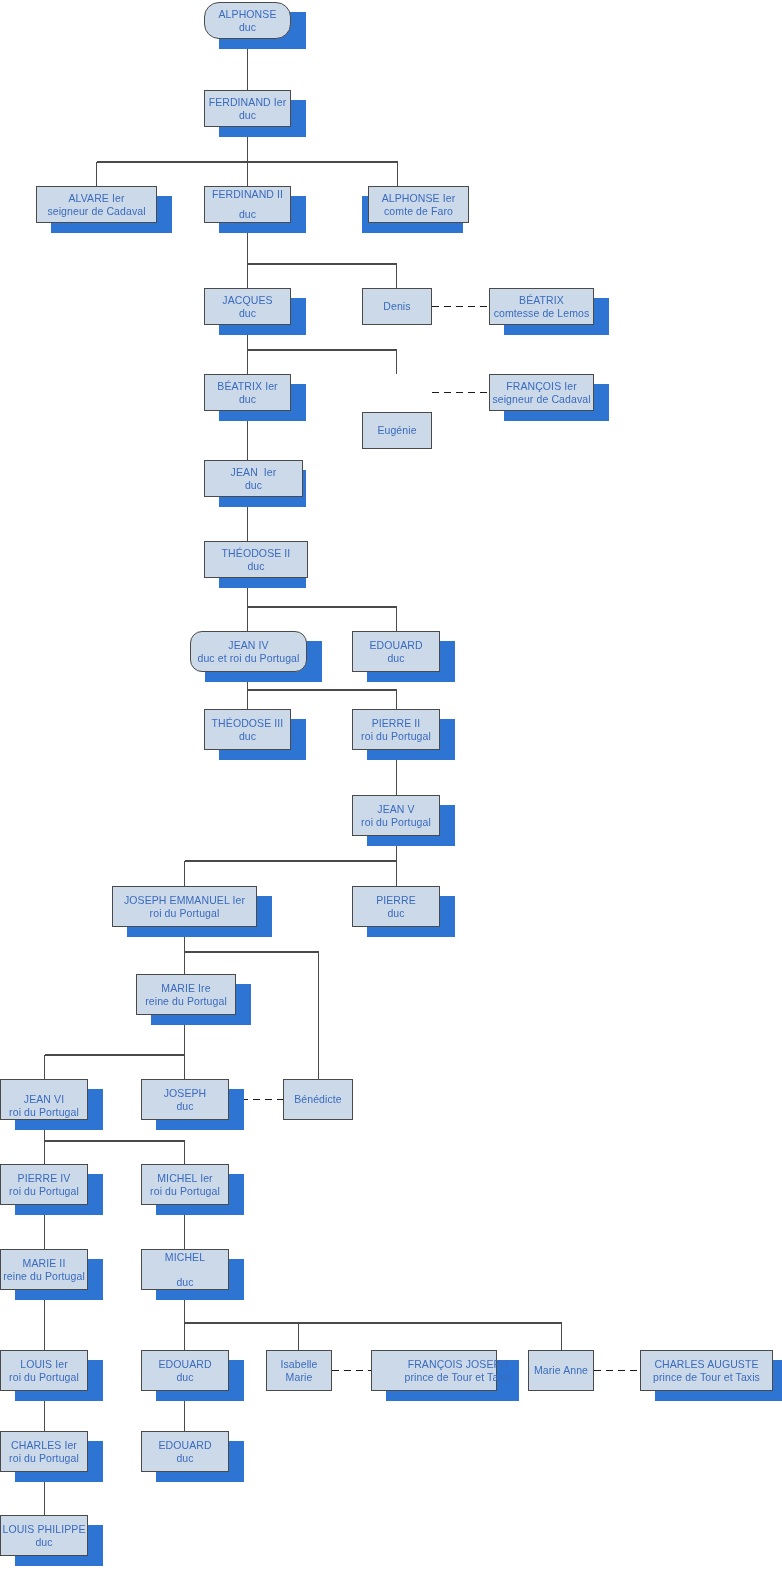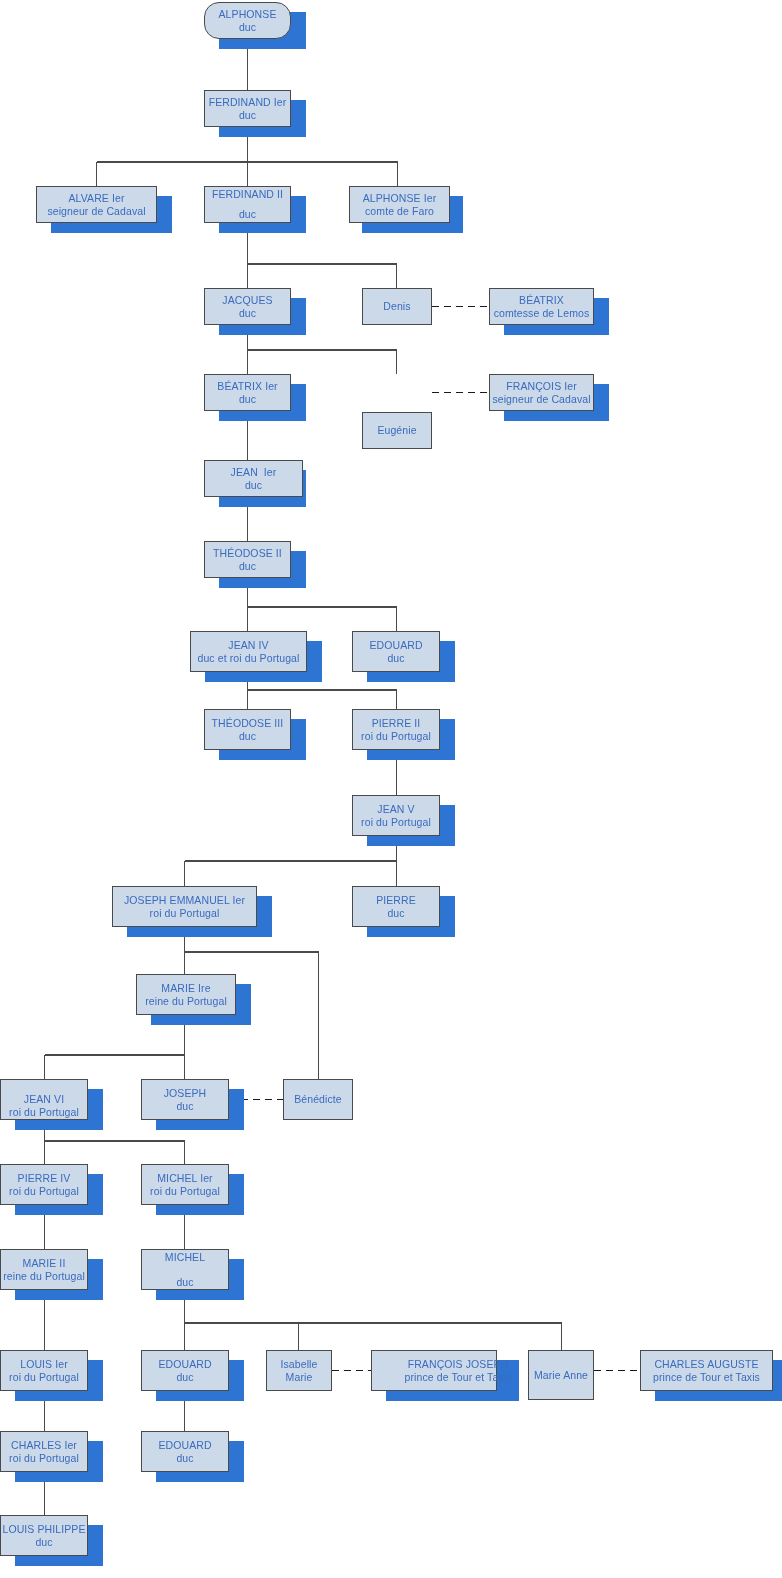--- a/index.html
+++ b/index.html
@@ -148,21 +148,21 @@
         <span class="ln2">duc</span>
       </div>
       <div class="node" style="left: 36px; top: 186px; width: 121px; height: 37px;">
         <span class="ln1">ALVARE Ier</span>
         <span class="ln2">seigneur de Cadaval</span>
       </div>
       <div class="node" style="left: 204px; top: 186px; width: 87px; height: 37px; gap: 7px;">
         <span class="ln1">FERDINAND II</span>
         <span class="ln2">duc</span>
       </div>
-      <div class="node" style="left: 349px; top: 186px; width: 101px; height: 37px;">
+      <div class="node" style="left: 368px; top: 186px; width: 101px; height: 37px;">
         <span class="ln1">ALPHONSE Ier</span>
         <span class="ln2">comte de Faro</span>
       </div>
       <div class="node" style="left: 204px; top: 288px; width: 87px; height: 37px;">
         <span class="ln1">JACQUES</span>
         <span class="ln2">duc</span>
       </div>
       <div class="node noshadow" style="left: 362px; top: 288px; width: 70px; height: 37px;">
         <span class="ln1">Denis</span>
       </div>
@@ -178,25 +178,25 @@
         <span class="ln1">Eugénie</span>
       </div>
       <div class="node" style="left: 489px; top: 374px; width: 105px; height: 37px;">
         <span class="ln1">FRANÇOIS Ier</span>
         <span class="ln2">seigneur de Cadaval</span>
       </div>
       <div class="node" style="left: 204px; top: 460px; width: 99px; height: 37px;">
         <span class="ln1">JEAN  Ier</span>
         <span class="ln2">duc</span>
       </div>
-      <div class="node" style="left: 204px; top: 541px; width: 87px; height: 37px;">
+      <div class="node" style="left: 204px; top: 541px; width: 104px; height: 37px;">
         <span class="ln1">THÉODOSE II</span>
         <span class="ln2">duc</span>
       </div>
-      <div class="node" style="left: 190px; top: 631px; width: 117px; height: 41px;">
+      <div class="node" style="left: 190px; top: 631px; width: 117px; height: 41px; border-radius: 12px;">
         <span class="ln1">JEAN IV</span>
         <span class="ln2">duc et roi du Portugal</span>
       </div>
       <div class="node" style="left: 352px; top: 631px; width: 88px; height: 41px;">
         <span class="ln1">EDOUARD</span>
         <span class="ln2">duc</span>
       </div>
       <div class="node" style="left: 204px; top: 709px; width: 87px; height: 41px;">
         <span class="ln1">THÉODOSE III</span>
         <span class="ln2">duc</span>
@@ -257,21 +257,21 @@
         <span class="ln2">duc</span>
       </div>
       <div class="node noshadow" style="left: 266px; top: 1350px; width: 66px; height: 41px;">
         <span class="ln1">Isabelle</span>
         <span class="ln2">Marie</span>
       </div>
       <div class="node" style="left: 371px; top: 1350px; width: 126px; height: 41px; padding-left: 48px;">
         <span class="ln1">FRANÇOIS JOSEPH</span>
         <span class="ln2">prince de Tour et Taxis</span>
       </div>
-      <div class="node noshadow" style="left: 528px; top: 1350px; width: 66px; height: 50px;">
+      <div class="node noshadow" style="left: 528px; top: 1350px; width: 66px; height: 41px;">
         <span class="ln1">Marie Anne</span>
       </div>
       <div class="node" style="left: 640px; top: 1350px; width: 133px; height: 41px;">
         <span class="ln1">CHARLES AUGUSTE</span>
         <span class="ln2">prince de Tour et Taxis</span>
       </div>
       <div class="node" style="left: 0px; top: 1431px; width: 88px; height: 41px;">
         <span class="ln1">CHARLES Ier</span>
         <span class="ln2">roi du Portugal</span>
       </div>

